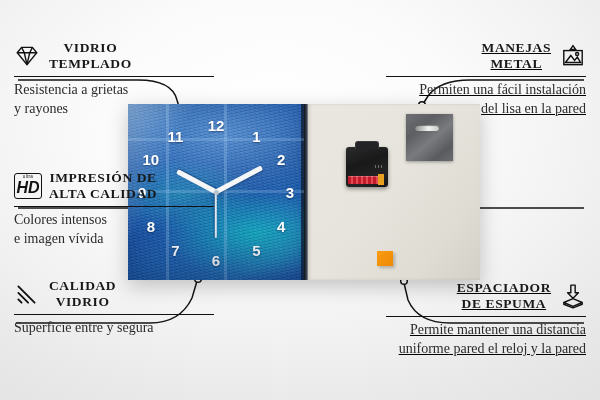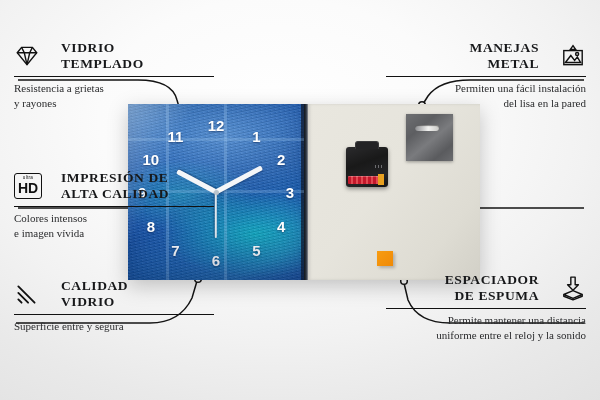--- a/index.html
+++ b/index.html
@@ -90,42 +90,42 @@
     background:repeating-linear-gradient(90deg,#6d6d70 0 1px,transparent 1px 3px);}
   .foam{
     position:absolute;left:40%;bottom:14px;width:16px;height:15px;
     background:linear-gradient(135deg,#f79c12 0%,#f08a06 100%);
     box-shadow:2px 2px 3px rgba(0,0,0,.22);
   }
 
   
   .callout{position:absolute;width:200px;}
   .callout.left{text-align:left;}
-  .callout.right{text-align:right;}
-  .head{display:flex;align-items:center;gap:21px;}
+  .callout.right{text-align:right;text-decoration:underline;}
+  .head{display:flex;align-items:center;gap:9px;text-align:center;}
   .callout.right .head{flex-direction:row;justify-content:flex-end;}
   .icon{flex:0 0 auto;width:26px;height:26px;color:#111;}
   .icon svg{display:block;width:26px;height:26px;}
   .title{
     font-family:"Liberation Serif",serif;font-weight:700;color:#17181a;
     font-size:13.5px;line-height:1.18;letter-spacing:.6px;
   }
   .rule{height:1.6px;background:#111;margin:4px 0 4px 0;width:100%;}
   .desc{
-    font-family:"Liberation Serif",serif;color:#2a2b2d;font-size:11px;
+    font-family:"Liberation Serif",serif;color:#2a2b2d;font-size:14px;
     line-height:1.32;
   }
 
   .hdbox{
     width:26px;height:24px;border:1.6px solid #111;border-radius:3px;
     display:flex;flex-direction:column;align-items:center;justify-content:center;
     font-family:"Liberation Sans",sans-serif;color:#111;
   }
   .hdbox .u{font-size:4.6px;letter-spacing:.3px;line-height:1;}
-  .hdbox .h{font-size:14px;font-weight:700;line-height:1.05;}
+  .hdbox .h{font-size:16px;font-weight:700;line-height:1.05;font-style:italic;}
 
   svg.wires{position:absolute;left:0;top:0;width:600px;height:400px;pointer-events:none;}
 </style>
 </head>
 <body>
 
 <div class="stage">
 
   <svg class="wires" viewBox="0 0 600 400">
     <g fill="none" stroke="#141414" stroke-width="1.5">
@@ -267,34 +267,34 @@
       </span>
     </div>
     <div class="rule"></div>
     <div class="desc">
       <div>Permiten una fácil instalación</div>
       <div>del lisa en la pared</div>
     </div>
   </div>
 
 
-  <div class="callout right" style="left:386px;top:272px;">
+  <div class="callout right" style="left:386px;top:280px;">
     <div class="head">
       <div class="title">
         <div>ESPACIADOR</div>
         <div>DE ESPUMA</div>
       </div>
       <span class="icon">
         <svg viewBox="0 0 24 24" fill="none" stroke="currentColor" stroke-width="1.3" stroke-linejoin="round">
           <path d="M10 2 h4 v7 h3 l-5 5 -5-5 h3 Z"></path>
           <path d="M12 14.5 L20.5 18 L12 21.5 L3.5 18 Z"></path>
           <path d="M3.5 18 v1.6 L12 23 l8.5-3.4 V18"></path>
         </svg>
       </span>
     </div>
     <div class="rule"></div>
     <div class="desc">
       <div>Permite mantener una distancia</div>
-      <div>uniforme entre el reloj y la sonido</div>
+      <div>uniforme pared el reloj y la pared</div>
     </div>
   </div>
 
 </div>
 
 </body></html>

